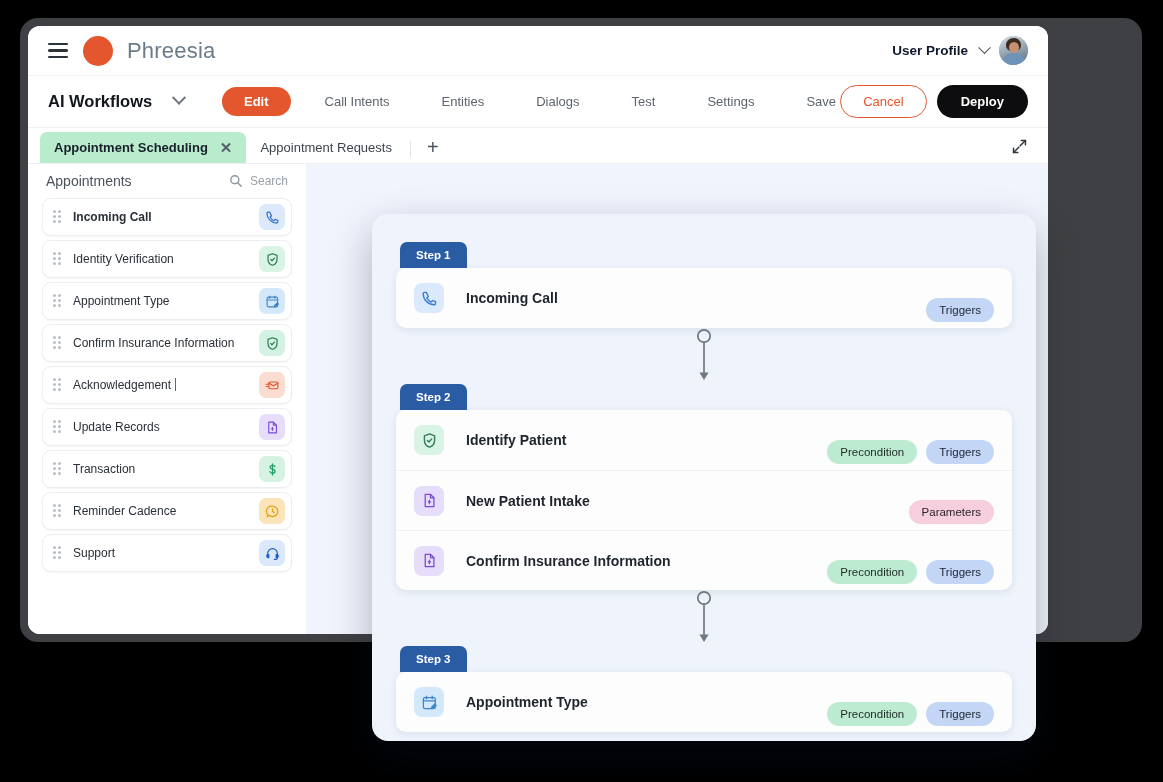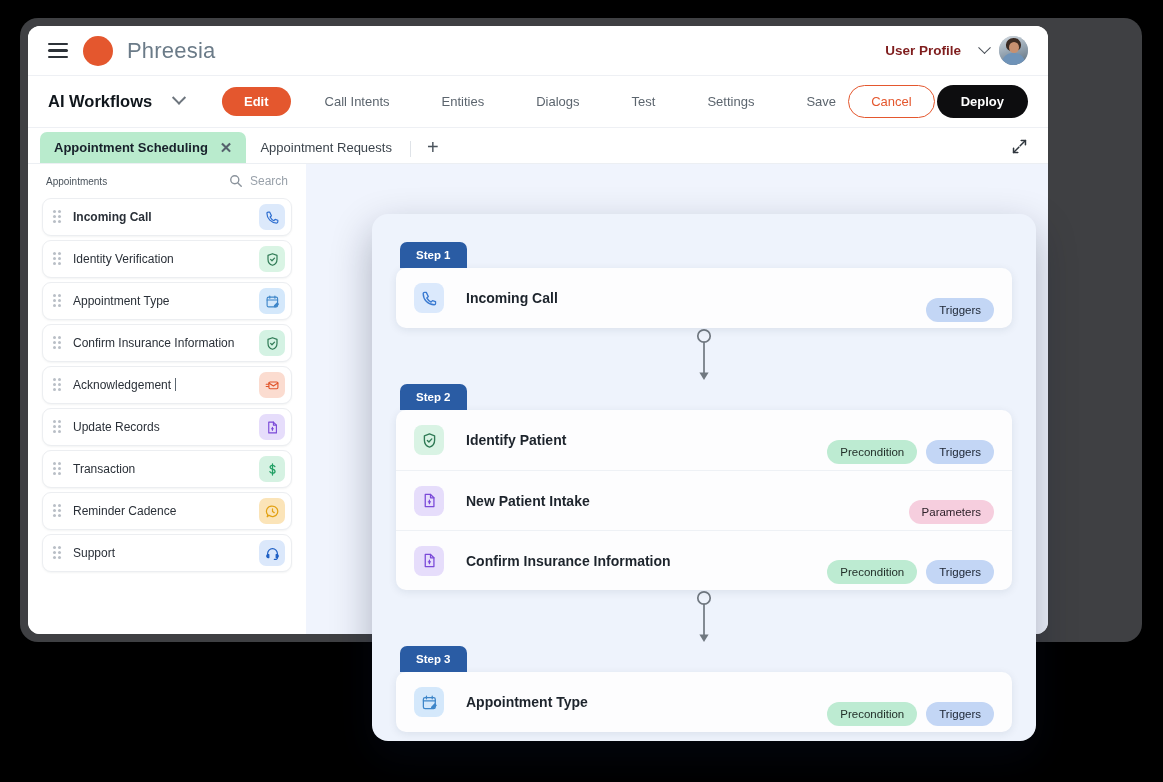--- a/index.html
+++ b/index.html
@@ -34,21 +34,21 @@
     display: flex; align-items: center;
     padding: 0 20px;
     border-bottom: 1px solid #eef0f4;
   }
   .hamburger { width: 20px; height: 15px; display: flex; flex-direction: column;
     justify-content: space-between; cursor: pointer; margin-right: 15px; }
   .hamburger span { display:block; height: 2.4px; background:#2d3238; border-radius:2px; }
   .brand-dot { width: 30px; height: 30px; border-radius: 50%; background: #e4572e; margin-right: 14px; }
   .brand-name { font-size: 22px; color: #6b7b88; letter-spacing: .2px; }
   .topbar-right { margin-left: auto; display: flex; align-items: center; gap: 10px; }
-  .user-profile { font-size: 13.5px; color: #7f1d1d; font-weight: bold; display:flex; align-items:center; gap:19px; cursor:pointer; }
+  .user-profile { font-size: 13.5px; color: #0f172a; font-weight: bold; display:flex; align-items:center; gap:12px; cursor:pointer; }
   .chev { width: 9px; height: 9px; border-right: 1.8px solid #4a5058; border-bottom: 1.8px solid #4a5058;
           transform: rotate(45deg) translate(-2px,-2px); }
   .avatar { width: 29px; height: 29px; border-radius: 50%; overflow: hidden; background: #b9c4cf; position: relative; }
   .avatar .av-bg { position:absolute; inset:0; background: linear-gradient(160deg,#d7dde2 0%,#9aa9b6 45%,#5c6b78 100%); }
   .avatar .av-hair { position:absolute; left:7px; top:2px; width:15px; height:13px; border-radius:50% 50% 40% 40%; background:#3b2a22; }
   .avatar .av-face { position:absolute; left:9.5px; top:6px; width:10px; height:11px; border-radius:50%; background:#c79070; }
   .avatar .av-body { position:absolute; left:3px; bottom:0; width:23px; height:12px; border-radius:10px 10px 0 0; background:#6f93b8; }
 
   
   .subbar {
@@ -58,42 +58,42 @@
   }
   .page-title { font-size: 16.5px; font-weight: bold; color: #10161c; }
   .title-chev { margin-left: 22px; width: 10px; height: 10px;
     border-right: 2px solid #6d757d; border-bottom: 2px solid #6d757d;
     transform: rotate(45deg) translate(-3px,-3px); cursor:pointer; }
   .nav-tabs { position: absolute; left: 50%; transform: translateX(-50%);
      display: flex; align-items: center; gap: 16px; }
   .nav-tab { font-size: 13px; color: #5c656e; padding: 6px 18px; cursor: pointer; white-space: nowrap; }
   .nav-tab.active { background: #e4572e; color: #fff; font-weight: bold;
      border-radius: 16px; padding: 7px 22px; }
-  .subbar-right { margin-left: auto; display: flex; align-items: center; gap: 2px; }
+  .subbar-right { margin-left: auto; display: flex; align-items: center; gap: 10px; }
   .btn-cancel { font-size: 13px; color: #e4572e; background: #fff;
      border: 1.5px solid #e4572e; border-radius: 17px; padding: 8px 22px; cursor: pointer; }
   .btn-deploy { font-size: 13px; color: #fff; background: #0d0d0f; font-weight: bold;
      border: none; border-radius: 17px; padding: 9px 24px; cursor: pointer; }
 
   
   .tabstrip { position: relative; height: 36px; width: 100%; background: #fff;
      display: flex; align-items: flex-end; padding: 0 12px; border-bottom: 1px solid #eceff3; }
   .doc-tab { font-size: 13px; color: #3c444c; padding: 8px 14px; display: flex; align-items: center; gap: 12px;
      cursor: pointer; border-radius: 7px 7px 0 0; }
   .doc-tab.active { background: #b9ebcd; font-weight: bold; color: #17202a; }
   .tab-x { font-size: 15px; color: #55616c; line-height: 1; }
   .tab-divider { width: 1px; height: 16px; background: #dfe3e8; margin: 0 4px 6px 4px; }
   .tab-plus { font-size: 20px; color: #4a535c; padding: 2px 12px 6px; cursor: pointer; line-height: 1; }
   .expand-btn { margin-left: auto; margin-bottom: 4px; padding: 4px 8px; cursor: pointer; }
 
   
   .content { display: flex; height: calc(608px - 50px - 52px - 36px); }
   .sidebar { width: 278px; background: #ffffff; padding: 0 14px; flex-shrink: 0; }
   .sidebar-head { display: flex; align-items: center; height: 34px; padding: 0 4px; }
-  .sidebar-title { font-size: 10px; color: #4a535c; }
+  .sidebar-title { font-size: 14px; color: #4a535c; }
   .search-box { margin-left: auto; display: flex; align-items: center; gap: 7px; cursor: pointer; }
   .search-label { font-size: 12px; color: #99a1aa; }
   .list-item {
     height: 38px; margin-bottom: 4px; background: #fff;
     border: 1px solid #eceef1; border-radius: 9px;
     display: flex; align-items: center; padding: 0 6px 0 10px;
     box-shadow: 0 1px 2px rgba(20,30,45,.05); cursor: pointer;
   }
   .grip { width: 10px; height: 14px; margin-right: 10px; display: grid;
      grid-template-columns: 3px 3px; grid-template-rows: 3px 3px 3px;

